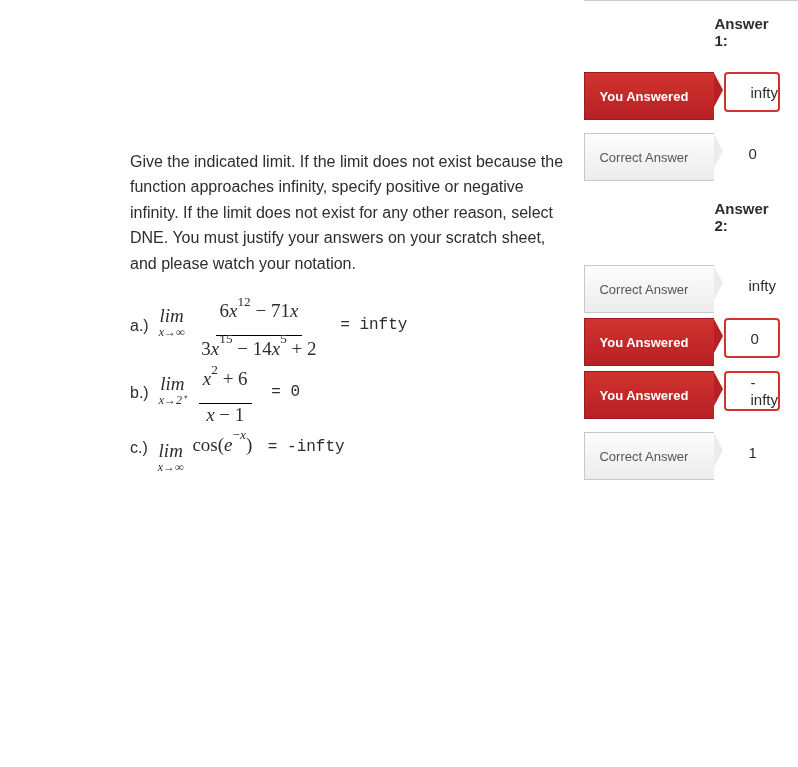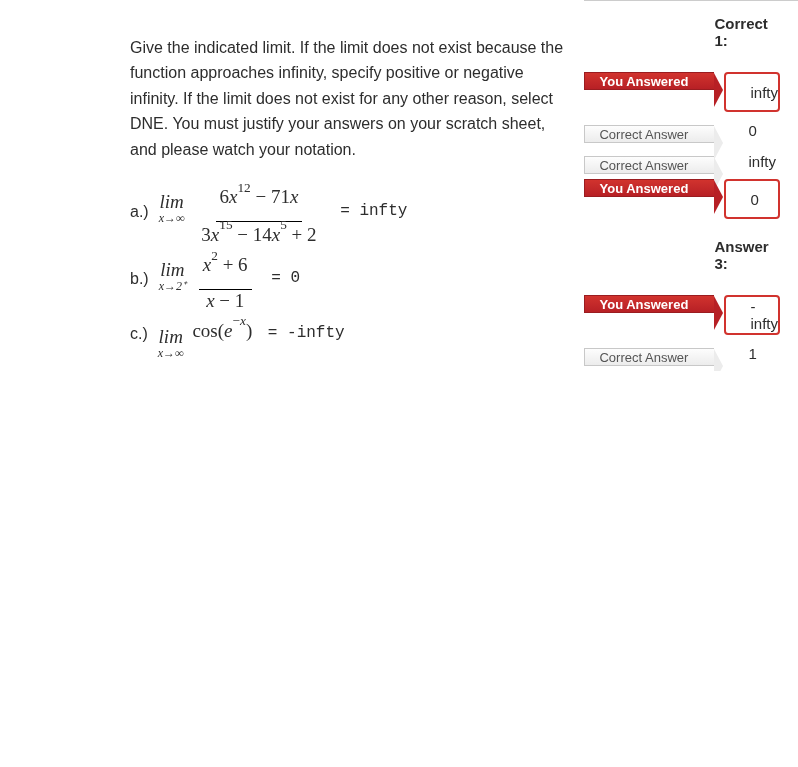--- a/index.html
+++ b/index.html
@@ -43,21 +43,21 @@
 
   .answers-area { border-top: 1px solid #ccc; padding: 0; }
   .answer-block { padding: 14px 20px 8px 130px; }
   .answer-heading { font-weight: 600; font-size: 15px; color: #2d2d2d; margin-bottom: 10px; }
 
   .row { display: flex; align-items: stretch; margin: 5px 0; }
 
   .tag {
     width: 130px;
     flex-shrink: 0;
-    height: 18px;
+    height: 48px;
     display: flex;
     align-items: center;
     padding-left: 14px;
     font-size: 13px;
     position: relative;
     margin-right: 10px;
   }
   .tag::after {
     content: "";
     position: absolute;
@@ -154,43 +154,43 @@
         </span>
         <span class="sub-value">&nbsp;=&nbsp;<span>-infty</span></span>
       </div>
 
     </div>
   </div>
 
   <div class="answers-area">
 
     <div class="answer-block">
-      <div class="answer-heading">Correct 1:</div>
+      <div class="answer-heading">Answer 1:</div>
     </div>
     <div class="row">
       <div class="tag tag-red">You Answered</div>
       <div class="row-content red-box">infty</div>
     </div>
     <div class="row">
       <div class="tag tag-gray">Correct Answer</div>
       <div class="row-content">0</div>
     </div>
 
+    <div class="answer-block">
+      <div class="answer-heading">Answer 2:</div>
+    </div>
     <div class="row">
       <div class="tag tag-gray">Correct Answer</div>
       <div class="row-content">infty</div>
     </div>
     <div class="row">
       <div class="tag tag-red">You Answered</div>
       <div class="row-content red-box">0</div>
     </div>
 
-    <div class="answer-block">
-      <div class="answer-heading">Answer 3:</div>
-    </div>
     <div class="row">
       <div class="tag tag-red">You Answered</div>
       <div class="row-content red-box">-infty</div>
     </div>
     <div class="row">
       <div class="tag tag-gray">Correct Answer</div>
       <div class="row-content">1</div>
     </div>
 
   </div>

